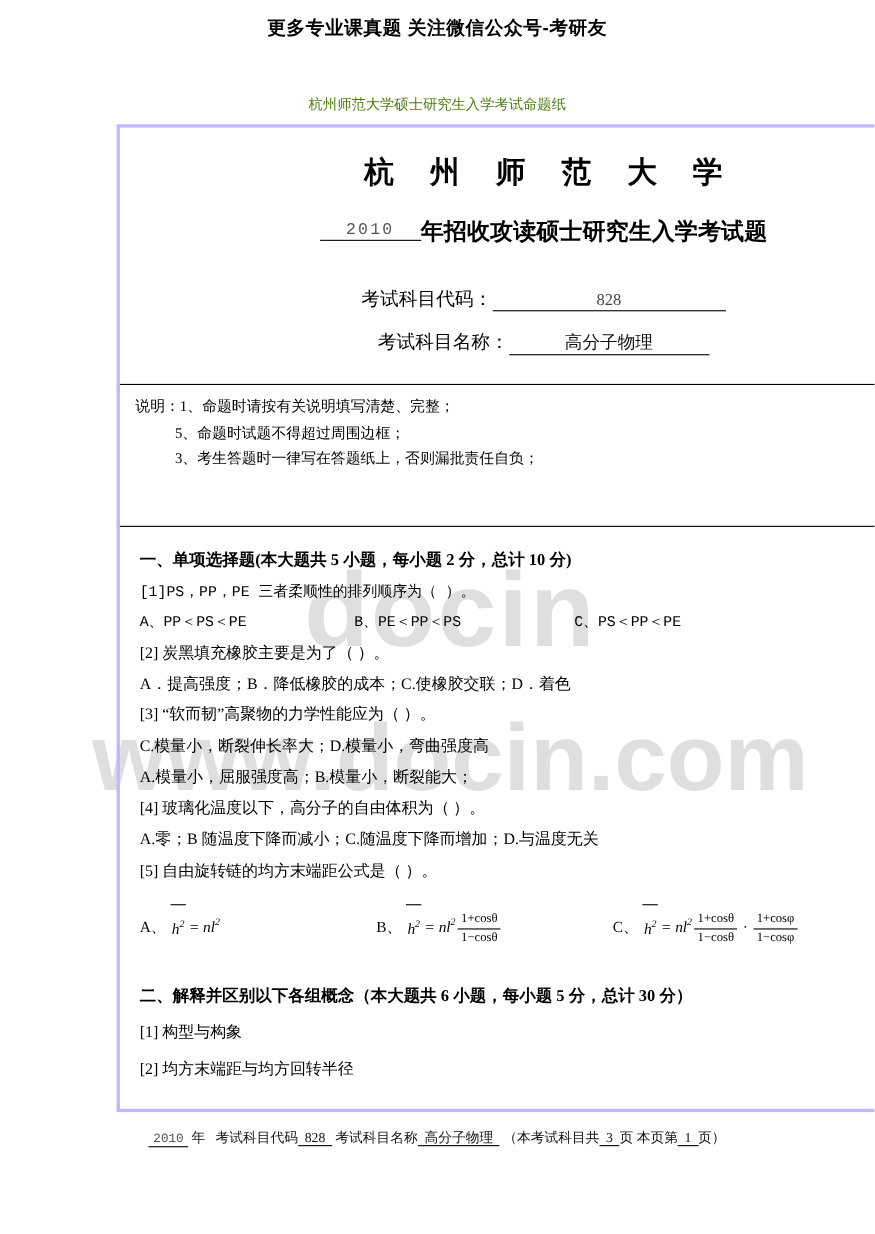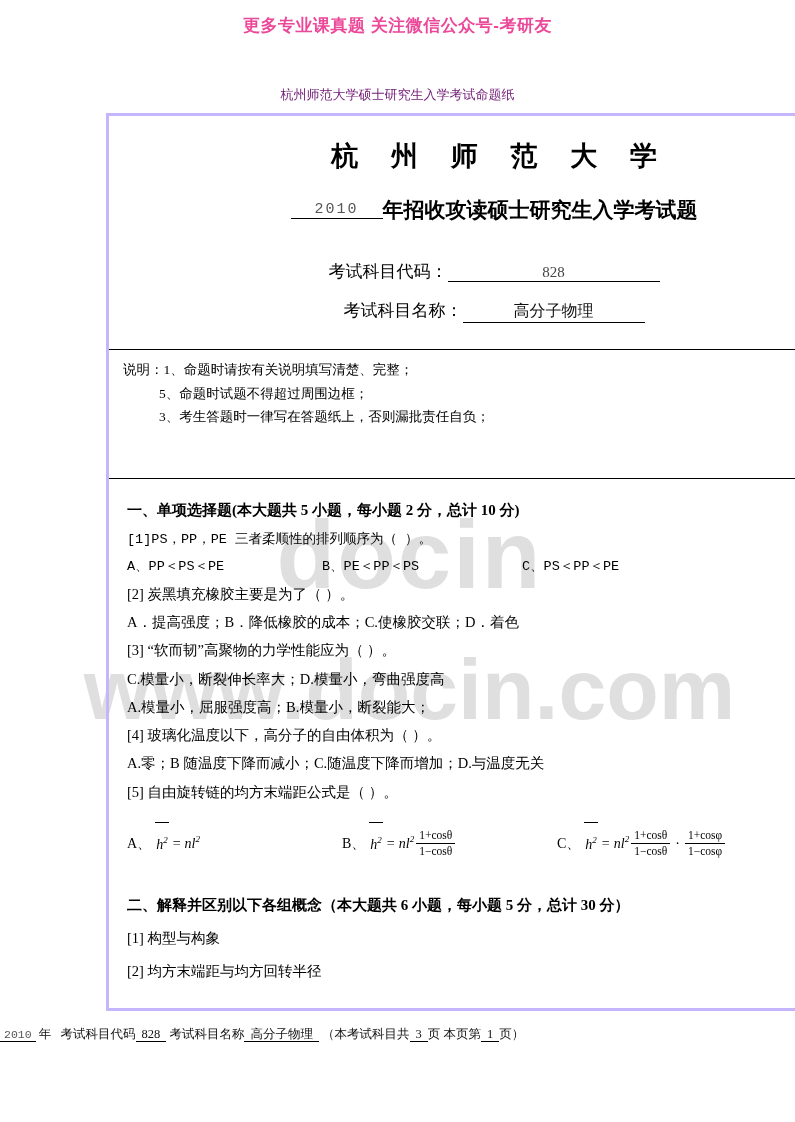--- a/index.html
+++ b/index.html
@@ -24,32 +24,32 @@
   
   .banner {
     position: absolute;
     top: 14px;
     left: 0;
     width: 795px;
     text-align: center;
     font-family: "Liberation Sans", sans-serif;
     font-weight: bold;
     font-size: 17px;
-    color: #ec4899;
+    color: #000000;
     letter-spacing: 0.5px;
   }
   
   .sheet-header {
     position: absolute;
     top: 86px;
     left: 0;
     width: 795px;
     text-align: center;
     font-size: 13px;
-    color: #701a75;
+    color: #4d7c0f;
   }
   
   .frame {
     position: absolute;
     top: 113px;
     left: 70px;
     width: 776px;
     height: 898px;
     border: 3px solid #c4b5fd;
     box-sizing: border-box;
@@ -191,21 +191,21 @@
   }
   .frac .num { border-bottom: 1px solid #000; padding: 0 3px; display: block;}
   .frac .den { padding: 0 3px; display: block;}
   .dot { margin: 0 3px; }
   
   .footer {
     position: absolute;
     top: 1026px;
     left: 0;
     width: 795px;
-    text-align: left;
+    text-align: center;
     font-size: 12.5px;
     color: #111;
   }
   .footer .u {
     border-bottom: 1px solid #000;
     padding: 0 4px;
     font-family: "Liberation Mono", monospace;
     font-size: 11.5px;
     color: #555;
   }

